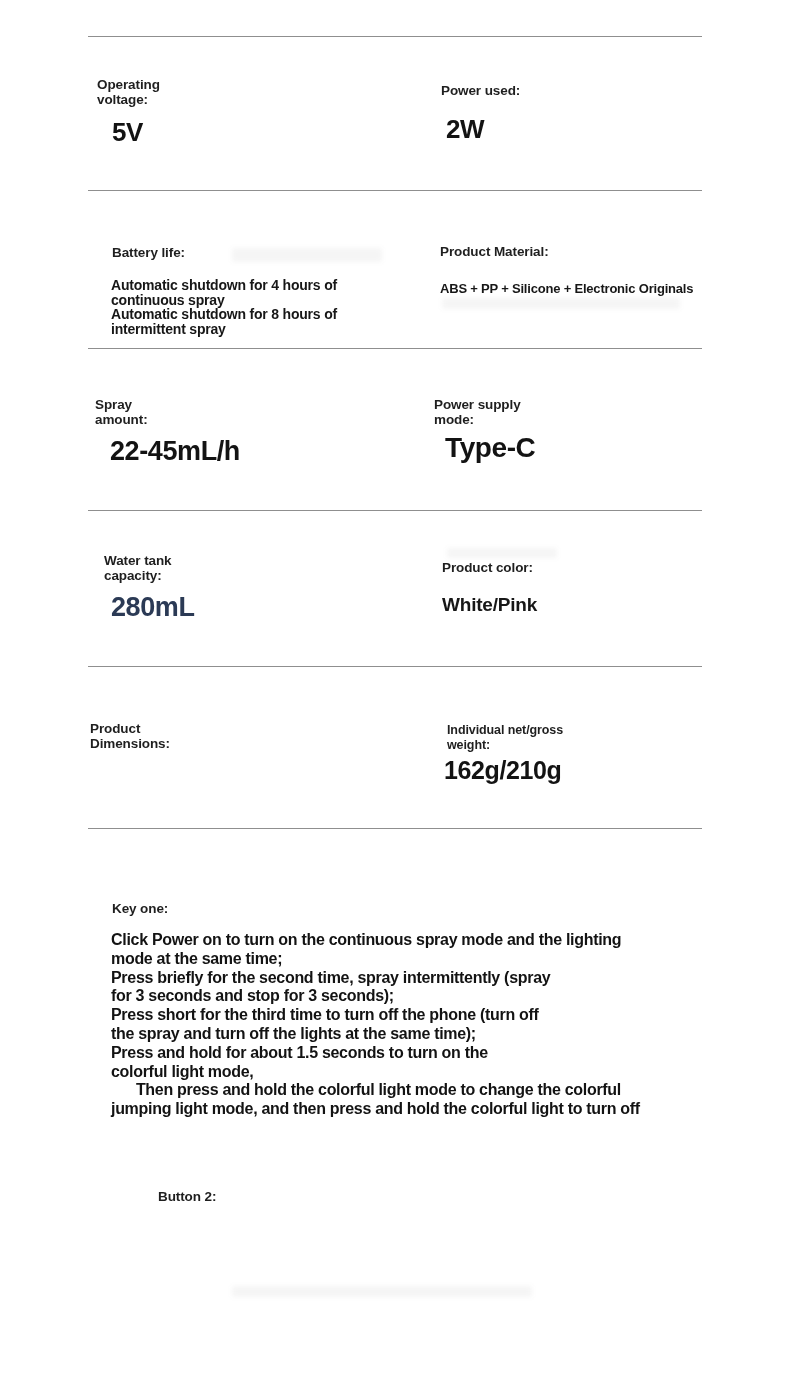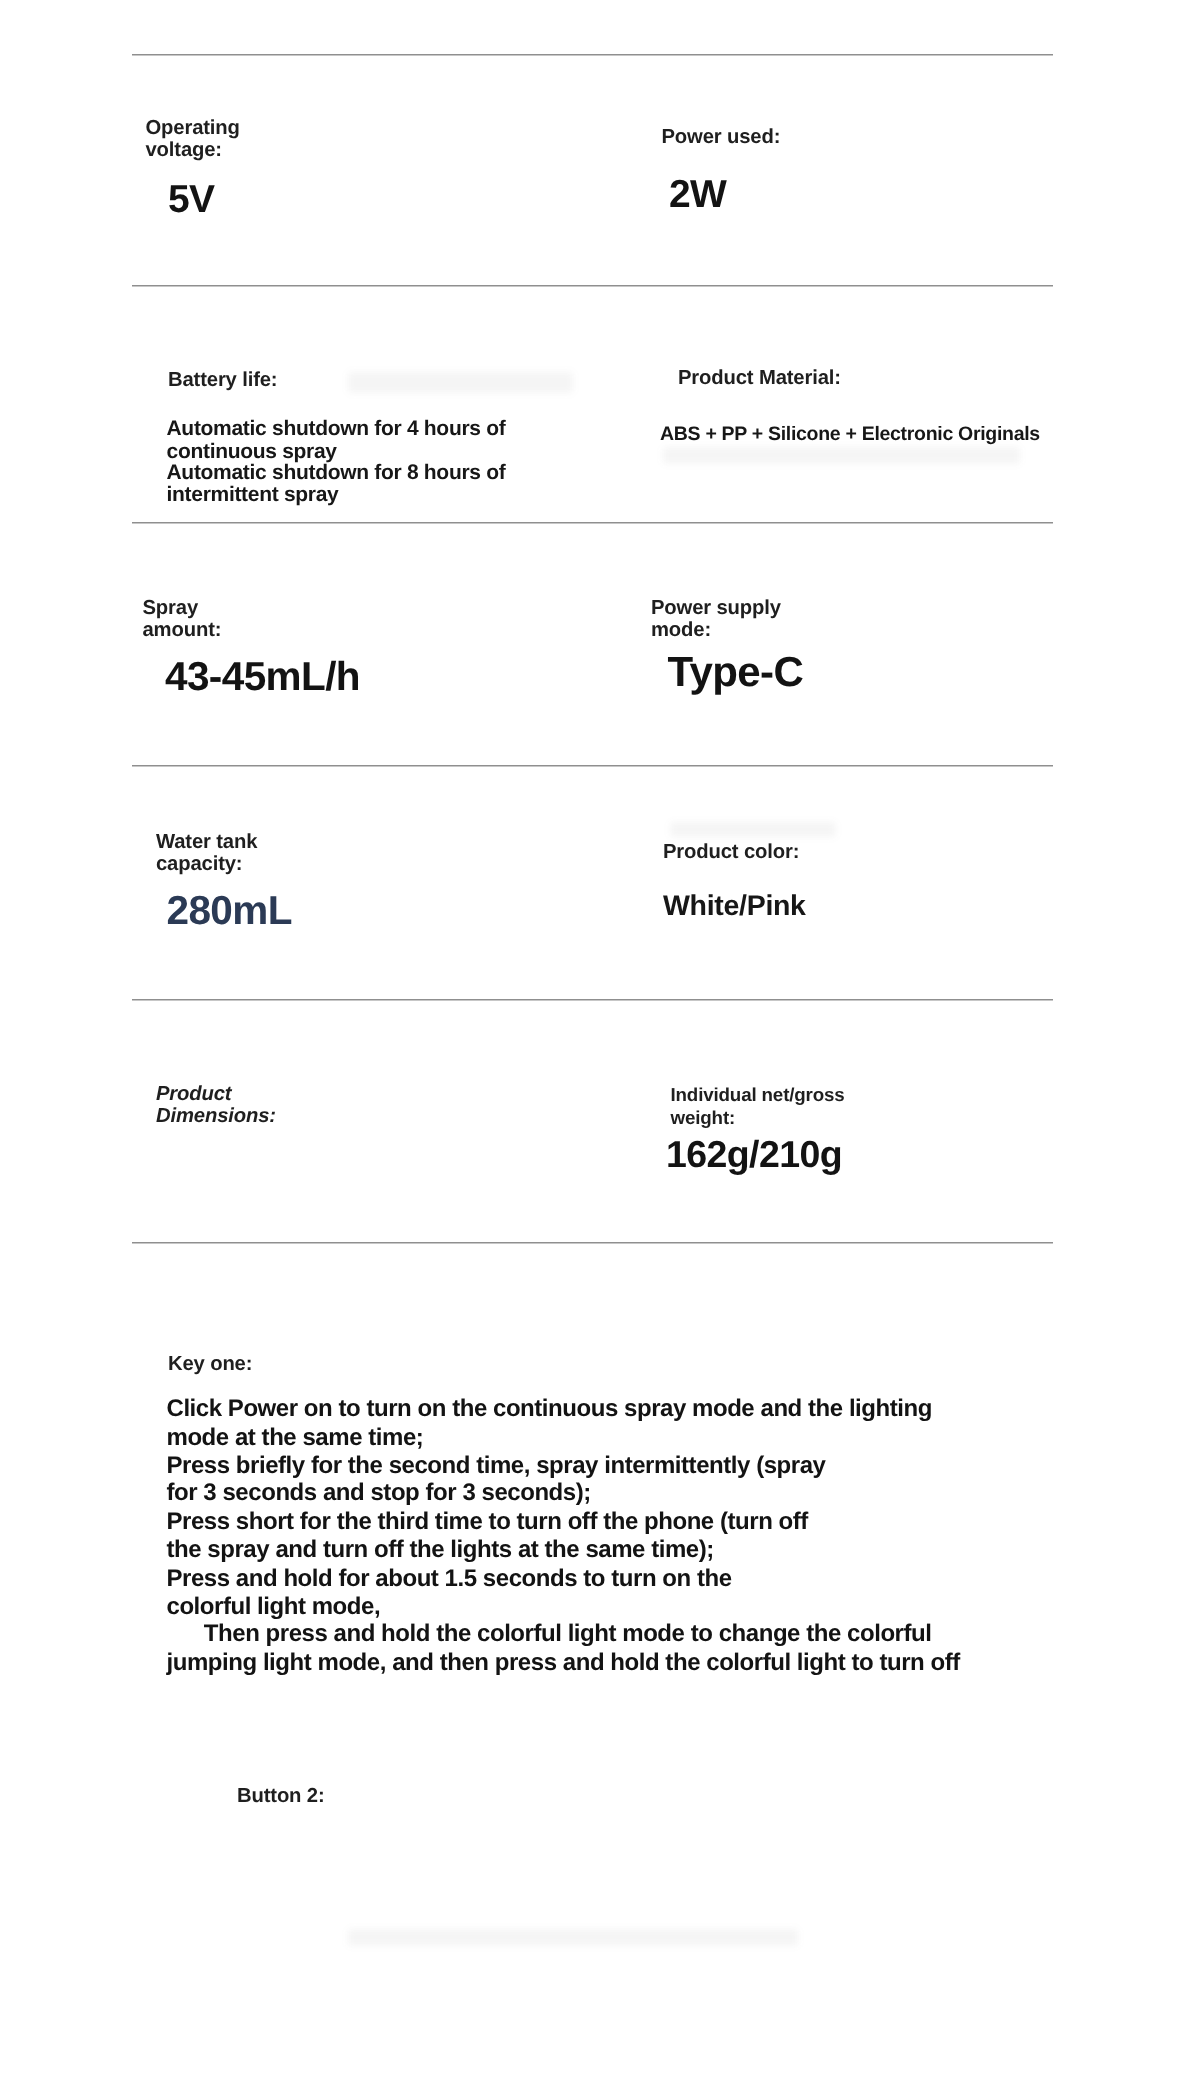--- a/index.html
+++ b/index.html
@@ -59,37 +59,37 @@
 
   
   .lbl-voltage   { left: 97px;  top: 78px;  width: 120px; }
   .val-voltage   { left: 112px; top: 117px; }
   .lbl-power     { left: 441px; top: 84px; }
   .val-power     { left: 446px; top: 114px; }
 
   
   .lbl-battery   { left: 112px; top: 246px; }
   .val-battery   { left: 111px; top: 278px; font-size: 14px; line-height: 14.7px; }
-  .lbl-material  { left: 452px; top: 245px; }
+  .lbl-material  { left: 440px; top: 245px; }
   .val-material  { left: 440px; top: 281px; font-size: 13px; }
 
   
   .lbl-spray     { left: 95px;  top: 398px; width: 105px; }
   .val-spray     { left: 110px; top: 436px; font-size: 27px; }
   .lbl-supply    { left: 434px; top: 398px; width: 105px; }
   .val-supply    { left: 445px; top: 432px; font-size: 28px; }
 
   
   .lbl-tank      { left: 104px; top: 554px; width: 106px; }
   .val-tank      { left: 111px; top: 592px; font-size: 27px; color: #2b3a55; }
   .lbl-color     { left: 442px; top: 561px; }
   .val-color     { left: 442px; top: 594px; font-size: 19px; }
 
   
-  .lbl-dims      { left: 104px; top: 722px; width: 108px; font-style: italic; }
+  .lbl-dims      { left: 90px; top: 722px; width: 108px; }
   .val-dims      { left: 111px; top: 759px; font-size: 25px; }
   .lbl-weight    { left: 447px; top: 723px; width: 132px; font-size: 12.5px; }
   .val-weight    { left: 444px; top: 756px; font-size: 25px; }
 
   
   .lbl-keyone    { left: 112px; top: 902px; }
   .body-keyone   { left: 111px; top: 931px; width: 665px; }
   .lbl-button2   { left: 110px; top: 1190px; padding-left: 48px; }
   .body-button2  { left: 112px; top: 1219px; width: 665px; }
 
@@ -137,21 +137,21 @@
   <div class="label lbl-battery">Battery life:</div>
   <div class="small-value val-battery">Automatic shutdown for 4 hours of
 continuous spray
 Automatic shutdown for 8 hours of
 intermittent spray</div>
   <div class="label lbl-material">Product Material:</div>
   <div class="small-value val-material">ABS + PP + Silicone + Electronic Originals</div>
 
   <div class="label centered lbl-spray">Spray
 amount:</div>
-  <div class="big-value val-spray">43-45mL/h</div>
+  <div class="big-value val-spray">22-45mL/h</div>
   <div class="label centered lbl-supply">Power supply
 mode:</div>
   <div class="big-value val-supply">Type-C</div>
 
   <div class="label centered lbl-tank">Water tank
 capacity:</div>
   <div class="big-value val-tank">280mL</div>
   <div class="label lbl-color">Product color:</div>
   <div class="small-value val-color">White/Pink</div>
 

